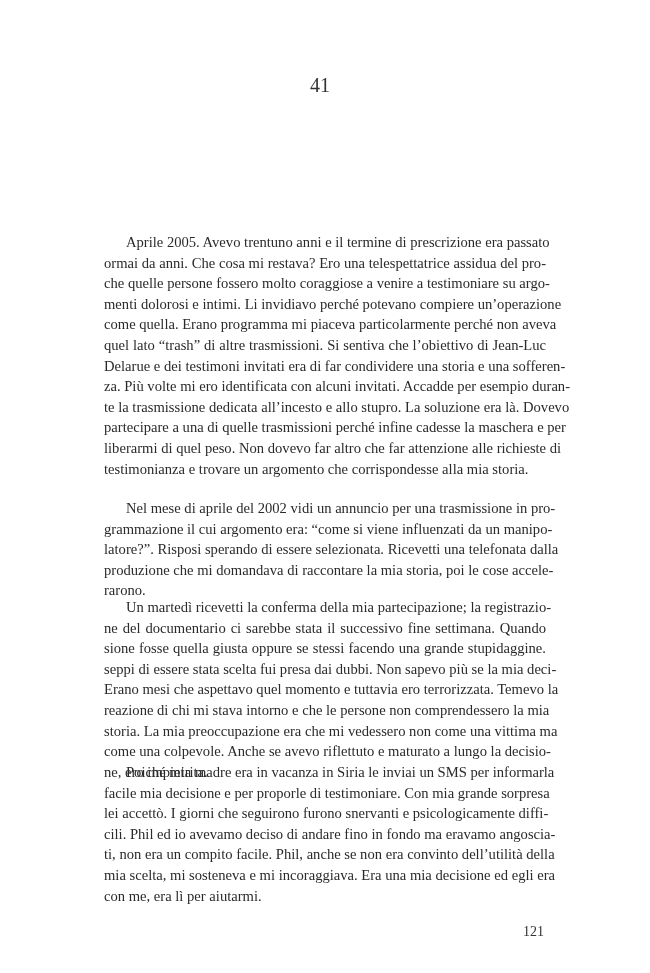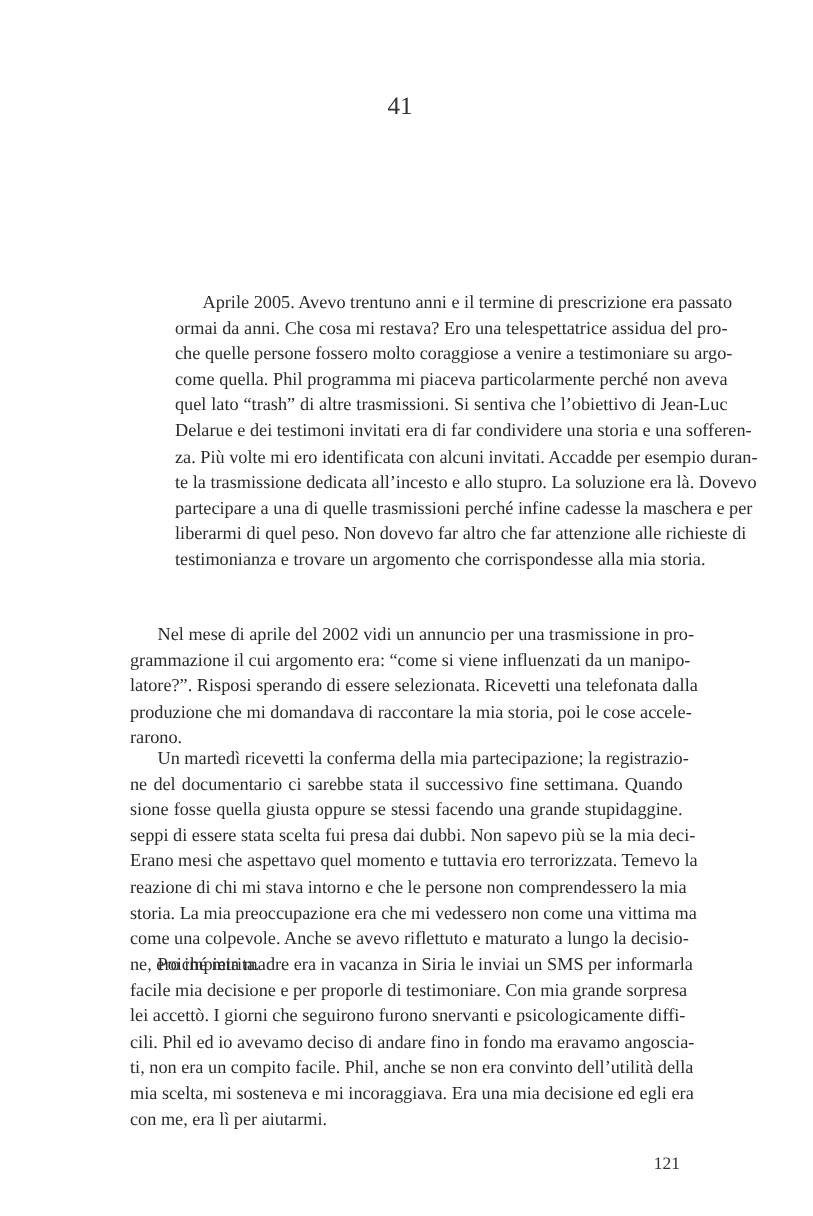--- a/index.html
+++ b/index.html
@@ -4,35 +4,36 @@
 <style>
   html, body { margin: 0; padding: 0; background: #ffffff; }
   body { width: 650px; height: 973px; position: relative; overflow: hidden;
          font-family: "Liberation Serif", "DejaVu Serif", serif; color: #2a2a2a; }
   .chapter-num { position: absolute; top: 74px; left: 0; width: 640px; text-align: center;
                  font-size: 20px; color: #333; }
   .text-block { position: absolute; left: 104px; width: 442px; font-size: 14.6px; line-height: 20.6px; }
   .line { display: block; text-align: justify; text-align-last: justify; white-space: nowrap; height: 20.6px; }
   .line.last { text-align-last: left; }
   .line.indent { text-indent: 22px; }
-  .p1 { top: 232px; margin-left: 36px; }
+  .p1 { top: 232px; }
   .p2 { top: 487px; }
   .p3 { top: 577px; }
   .page-num { position: absolute; top: 905px; left: 523px; font-size: 14px; color: #333; margin-top: 19px; }
 </style>
 </head>
 <body>
 
 <div class="chapter-num">41</div>
 
 <div class="text-block p1">
   <span class="line indent">Aprile 2005. Avevo trentuno anni e il termine di prescrizione era passato</span>
   <span class="line">ormai da anni. Che cosa mi restava? Ero una telespettatrice assidua del pro-</span>
   <span class="line">che quelle persone fossero molto coraggiose a venire a testimoniare su argo-</span>
-  <span class="line">come quella. Phil programma mi piaceva particolarmente perché non aveva</span>
+  <span class="line">menti dolorosi e intimi. Li invidiavo perché potevano compiere un’operazione</span>
+  <span class="line">come quella. Erano programma mi piaceva particolarmente perché non aveva</span>
   <span class="line">quel lato “trash” di altre trasmissioni. Si sentiva che l’obiettivo di Jean-Luc</span>
   <span class="line">Delarue e dei testimoni invitati era di far condividere una storia e una sofferen-</span>
   <span class="line">za. Più volte mi ero identificata con alcuni invitati. Accadde per esempio duran-</span>
   <span class="line">te la trasmissione dedicata all’incesto e allo stupro. La soluzione era là. Dovevo</span>
   <span class="line">partecipare a una di quelle trasmissioni perché infine cadesse la maschera e per</span>
   <span class="line">liberarmi di quel peso. Non dovevo far altro che far attenzione alle richieste di</span>
   <span class="line last">testimonianza e trovare un argomento che corrispondesse alla mia storia.</span>
 </div>
 
 <div class="text-block p2" style="top:498px;">

